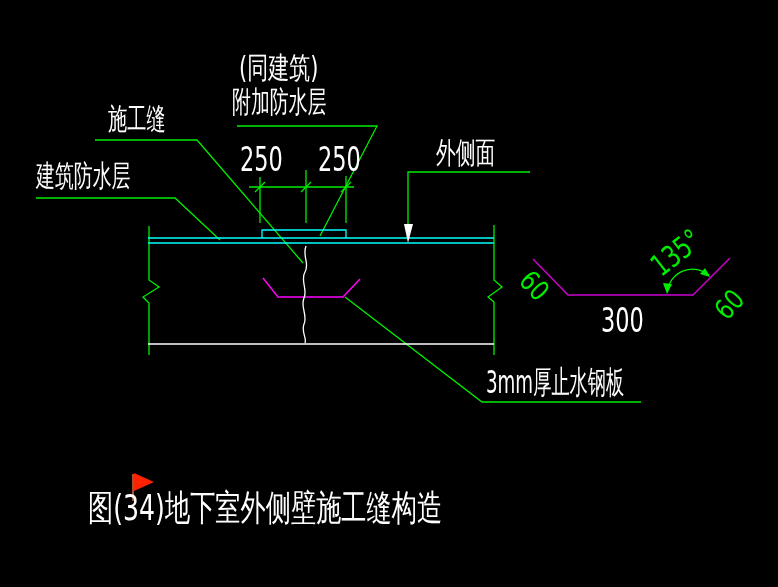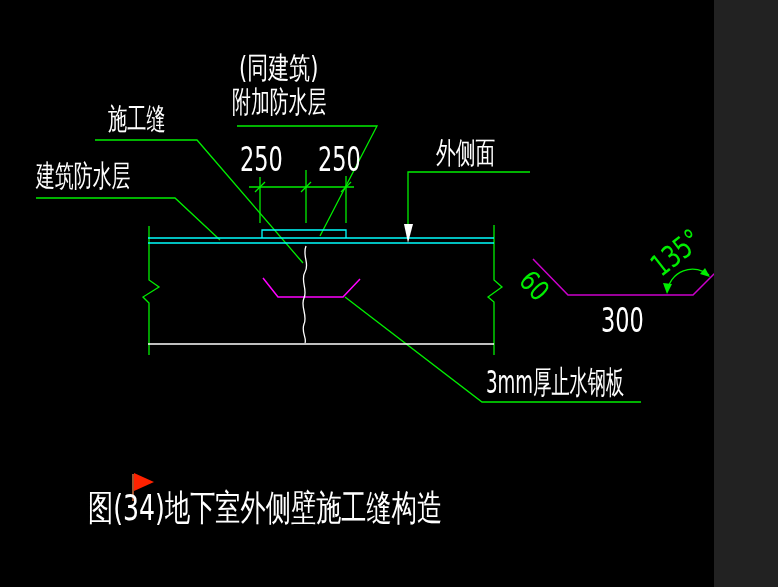--- a/index.html
+++ b/index.html
@@ -3,21 +3,21 @@
 <meta charset="utf-8">
 <style>
   :root{
     --background:#000000; --green:#00EE00; --cyan:#00FFFF;
     --magenta:#FF00FF; --magenta_detail:#CC00CC; --white:#FFFFFF;
     --flag_red:#FF2200; --flag_pole:#A0522D;
   }
   html,body{margin:0;padding:0;}
   body{background:#222;}
   #stage{
-    position:relative;width:714px;height:587px;background:var(--background);
+    position:relative;width:778px;height:587px;background:var(--background);
     overflow:hidden;font-family:"DejaVu Sans",sans-serif;
   }
   #linework{position:absolute;left:0;top:0;}
   .stroke-green{stroke:var(--green);fill:none;stroke-width:1.3;}
   .stroke-cyan{stroke:var(--cyan);fill:none;stroke-width:1.3;}
   .stroke-magenta{stroke:var(--magenta);fill:none;stroke-width:1.5;}
   .stroke-magenta2{stroke:var(--magenta_detail);fill:none;stroke-width:1.5;}
   .stroke-white{stroke:var(--white);fill:none;stroke-width:1.3;}
   .fill-green{fill:var(--green);stroke:none;}
   .fill-white{fill:var(--white);stroke:none;}

